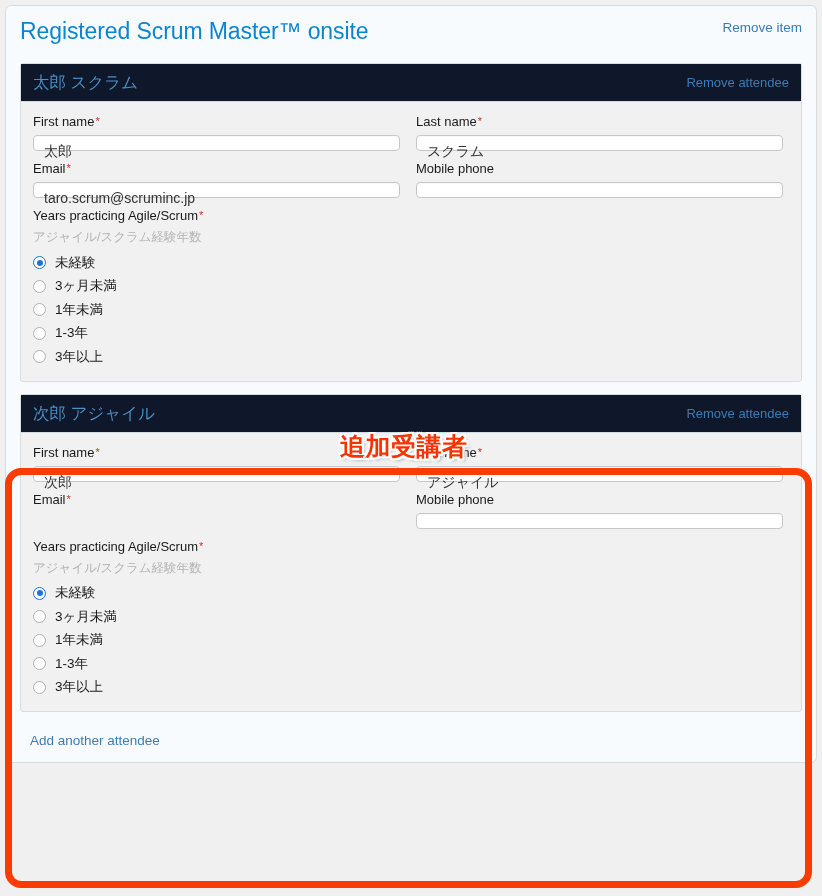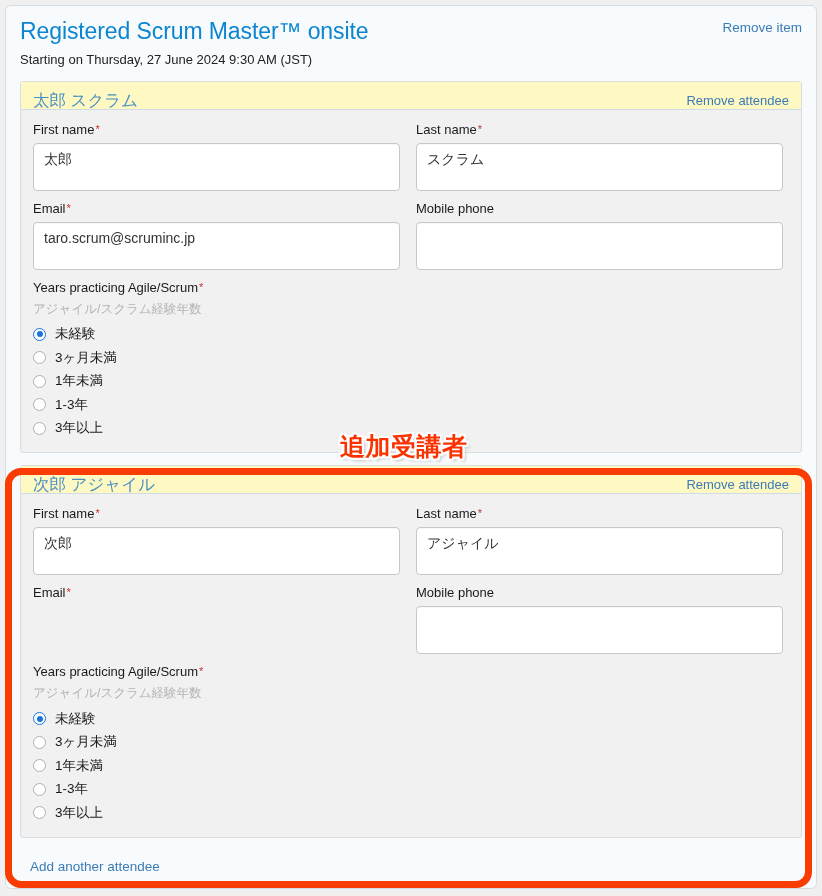--- a/index.html
+++ b/index.html
@@ -59,23 +59,23 @@
   .item-meta div { white-space: nowrap; }
 
   
   .attendee {
     background: #f1f1f1;
     border: 1px solid #dcdcdc;
     border-radius: 3px;
     margin-bottom: 12px;
   }
   .attendee-head {
-    background: #fef9c3;
+    background: #0f172a;
     border-bottom: 1px solid #cfdce6;
-    padding: 9px 12px 0 12px;
+    padding: 9px 12px 10px 12px;
     position: relative;
     height: 18px;
   }
   .attendee-name {
     font-size: 16.5px;
     line-height: 18px;
     color: #4a8fc4;
     font-weight: 400;
   }
   .remove-attendee {
@@ -107,21 +107,21 @@
   }
   .req {
     color: #c9302c;
     font-size: 11px;
     vertical-align: top;
     margin-left: 1px;
   }
   .input {
     box-sizing: border-box;
     width: 100%;
-    height: 48px;
+    height: 16px;
     border: 1px solid #c7c7c7;
     border-radius: 4px;
     background: #fff;
     font-size: 14px;
     line-height: 30px;
     color: #333;
     padding: 0 10px;
     display: block;
     font-family: inherit;
     outline: none;
@@ -228,21 +228,20 @@
 <body>
 
 <div class="item-card">
 
   <div class="item-head">
     <h1 class="item-title">Registered Scrum Master™ onsite</h1>
     <a class="remove-item">Remove item</a>
   </div>
 
   <div class="item-meta">
-    <div>Starting on Thursday, 27 June 2024 9:30 AM (JST)</div>
   </div>
 
   <div class="attendee">
     <div class="attendee-head">
       <span class="attendee-name">太郎 スクラム</span>
       <a class="remove-attendee">Remove attendee</a>
     </div>
     <div class="attendee-body">
       <div class="row">
         <div class="col">

